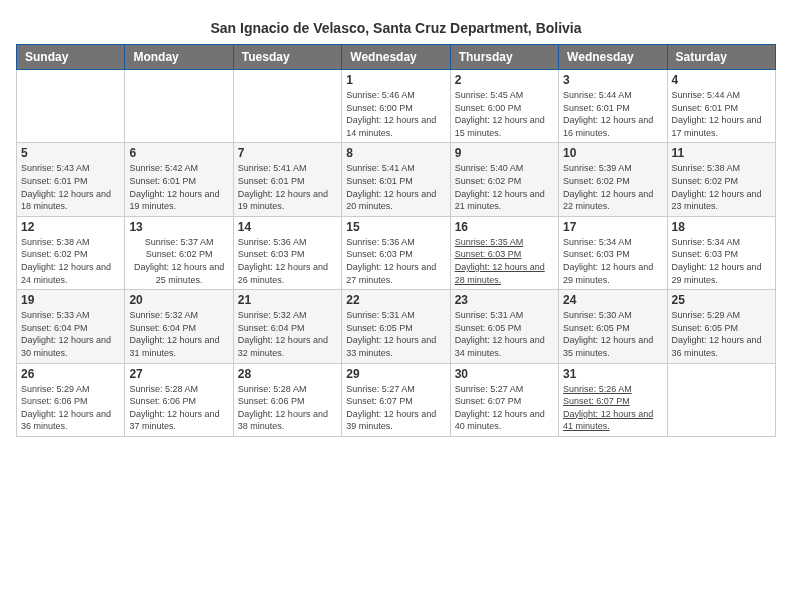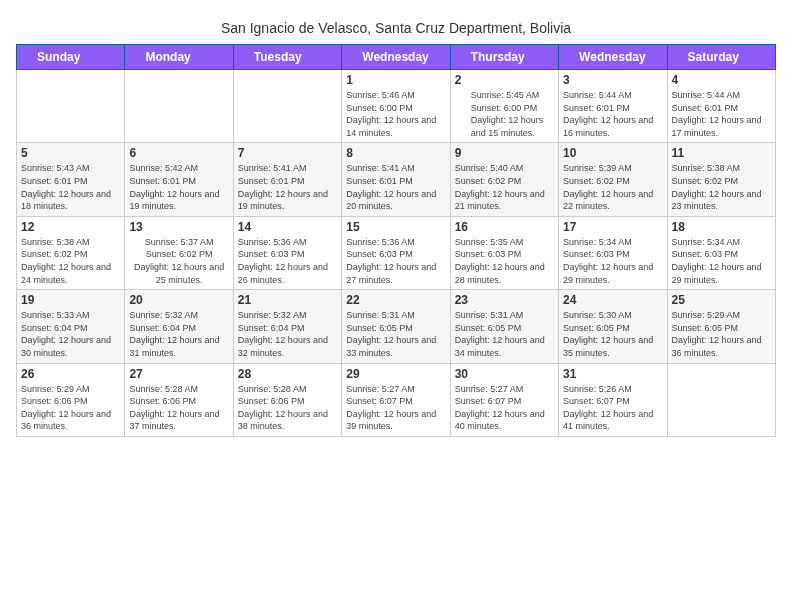--- a/index.html
+++ b/index.html
@@ -40,33 +40,33 @@
       font-weight: bold;
       color: #333;
       text-align: right;
       line-height: 1;
     }
     .subtitle {
       text-align: center;
       font-size: 14px;
       color: #333;
       margin-bottom: 8px;
-      font-weight: normal;
+      font-weight: bold;
     }
     .calendar {
       width: 100%;
       border-collapse: collapse;
       border: 1px solid #ccc;
     }
     .calendar th {
-      background-color: #8b5cf6;
+      background-color: #737373;
       color: white;
       font-size: 12px;
       font-weight: bold;
-      padding: 5px 20px;
+      padding: 5px 8px;
       border: 1px solid #1a5aa0;
       text-align: left;
       margin-top: 33px;
     }
     .calendar td {
       vertical-align: top;
       border: 1px solid #ccc;
       padding: 3px 4px;
       width: calc(100% / 7);
       min-height: 80px;
@@ -121,21 +121,21 @@
         <td class="empty-cell"></td>
         <td class="empty-cell"></td>
         <td>
           <span class="day-number">1</span>
           <div class="day-info" style="white-space: pre-line;">Sunrise: 5:46 AM
 Sunset: 6:00 PM
 Daylight: 12 hours and 14 minutes.</div>
         </td>
         <td>
           <span class="day-number">2</span>
-          <div class="day-info" style="white-space: pre-line; margin-left: 16px;">Sunrise: 5:45 AM
+          <div class="day-info" style="white-space: pre-line;">Sunrise: 5:45 AM
 Sunset: 6:00 PM
 Daylight: 12 hours and 15 minutes.</div>
         </td>
         <td>
           <span class="day-number">3</span>
           <div class="day-info" style="white-space: pre-line;">Sunrise: 5:44 AM
 Sunset: 6:01 PM
 Daylight: 12 hours and 16 minutes.</div>
         </td>
         <td>
@@ -209,21 +209,21 @@
 Daylight: 12 hours and 26 minutes.</div>
         </td>
         <td>
           <span class="day-number">15</span>
           <div class="day-info" style="white-space: pre-line;">Sunrise: 5:36 AM
 Sunset: 6:03 PM
 Daylight: 12 hours and 27 minutes.</div>
         </td>
         <td>
           <span class="day-number">16</span>
-          <div class="day-info" style="white-space: pre-line;">Sunrise: 5:35 AM
+          <div class="day-info" style="white-space: pre-line; text-decoration: underline;">Sunrise: 5:35 AM
 Sunset: 6:03 PM
 Daylight: 12 hours and 28 minutes.</div>
         </td>
         <td>
           <span class="day-number">17</span>
           <div class="day-info" style="white-space: pre-line;">Sunrise: 5:34 AM
 Sunset: 6:03 PM
 Daylight: 12 hours and 29 minutes.</div>
         </td>
         <td>
@@ -303,20 +303,20 @@
 Daylight: 12 hours and 39 minutes.</div>
         </td>
         <td>
           <span class="day-number">30</span>
           <div class="day-info" style="white-space: pre-line;">Sunrise: 5:27 AM
 Sunset: 6:07 PM
 Daylight: 12 hours and 40 minutes.</div>
         </td>
         <td>
           <span class="day-number">31</span>
-          <div class="day-info" style="white-space: pre-line;">Sunrise: 5:26 AM
+          <div class="day-info" style="white-space: pre-line; text-decoration: underline;">Sunrise: 5:26 AM
 Sunset: 6:07 PM
 Daylight: 12 hours and 41 minutes.</div>
         </td>
         <td class="empty-cell"></td>
       </tr>
     </tbody>
 </table>
 
 </body></html>

